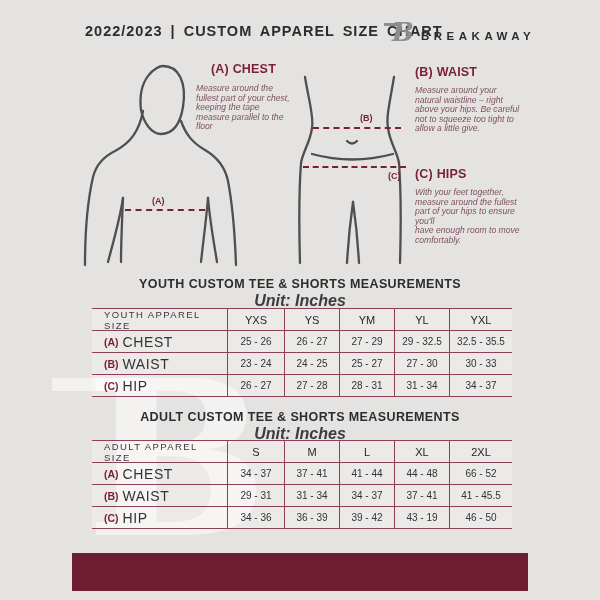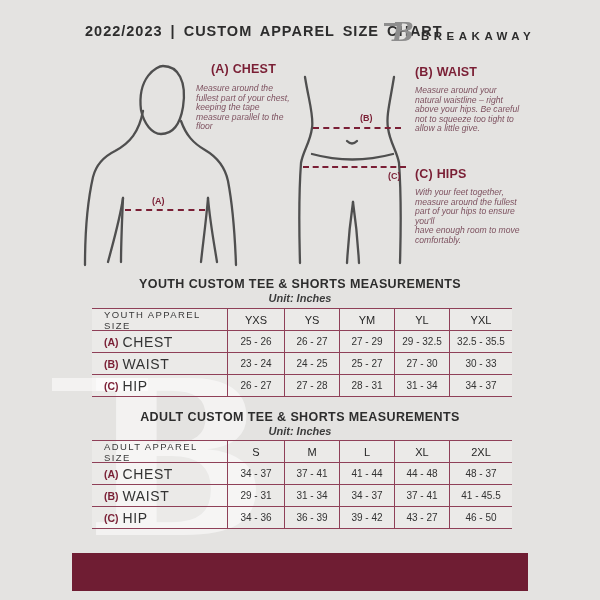--- a/index.html
+++ b/index.html
@@ -43,21 +43,21 @@
 
   
   .instr-heading{position:absolute;font-size:12.5px;font-weight:bold;color:var(--maroon);letter-spacing:.2px;}
   .instr-body{position:absolute;font-size:8.6px;font-style:italic;color:var(--body-text);
     line-height:9.6px;white-space:pre-line;}
 
   
   .section-title{position:absolute;left:0;width:600px;text-align:center;
     font-size:12.5px;font-weight:bold;letter-spacing:.4px;color:var(--dark);}
   .section-unit{position:absolute;left:0;width:600px;text-align:center;
-    font-size:11px;font-style:italic;font-weight:bold;color:#3c3c3c;}
+    font-size:16px;font-style:italic;font-weight:bold;color:#3c3c3c;}
 
   
   .table{position:absolute;left:92px;width:420px;display:grid;
     grid-template-columns:135px 57px 55px 55px 55px 63px;
     border-top:1px solid var(--line);background:rgba(255,255,255,0.25);}
   .cell{height:22px;border-bottom:1px solid var(--line);display:flex;align-items:center;
     justify-content:center;font-size:10px;color:#333;}
   .cell.vline{border-left:1px solid var(--line);}
   .cell.left{justify-content:flex-start;padding-left:12px;}
   .cell.size-head{font-weight:normal;font-size:11px;color:#262626;}
@@ -182,40 +182,40 @@
       <div class="cell vline size-head">2XL</div>
 
       <div class="cell left">
         <span class="prefix">(A)</span>
           <span class="rowlabel">CHEST</span>
       </div>
       <div class="cell vline">34 - 37</div>
       <div class="cell vline">37 - 41</div>
       <div class="cell vline">41 - 44</div>
       <div class="cell vline">44 - 48</div>
-      <div class="cell vline">48 - 37</div>
+      <div class="cell vline">66 - 52</div>
 
       <div class="cell left">
         <span class="prefix">(B)</span>
           <span class="rowlabel">WAIST</span>
       </div>
       <div class="cell vline">29 - 31</div>
       <div class="cell vline">31 - 34</div>
       <div class="cell vline">34 - 37</div>
       <div class="cell vline">37 - 41</div>
       <div class="cell vline">41 - 45.5</div>
 
       <div class="cell left">
         <span class="prefix">(C)</span>
           <span class="rowlabel">HIP</span>
       </div>
       <div class="cell vline">34 - 36</div>
       <div class="cell vline">36 - 39</div>
       <div class="cell vline">39 - 42</div>
-      <div class="cell vline">43 - 27</div>
+      <div class="cell vline">43 - 19</div>
       <div class="cell vline">46 - 50</div>
     </div>
 
   </div>
 
   <div class="footer-bar"></div>
 
 </div>
 
 </body></html>

